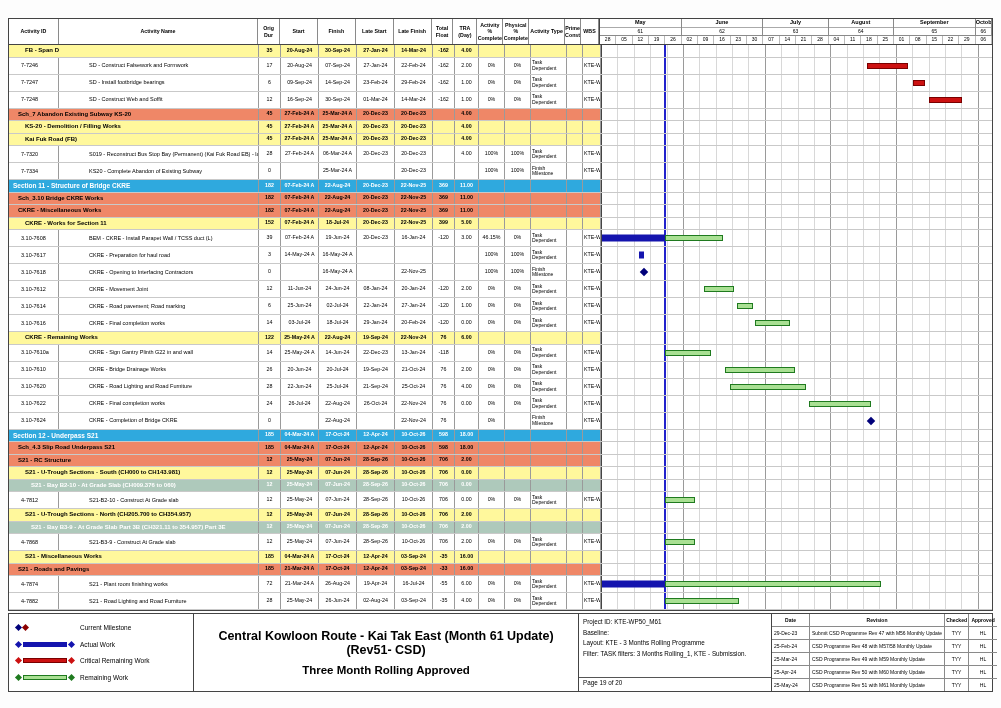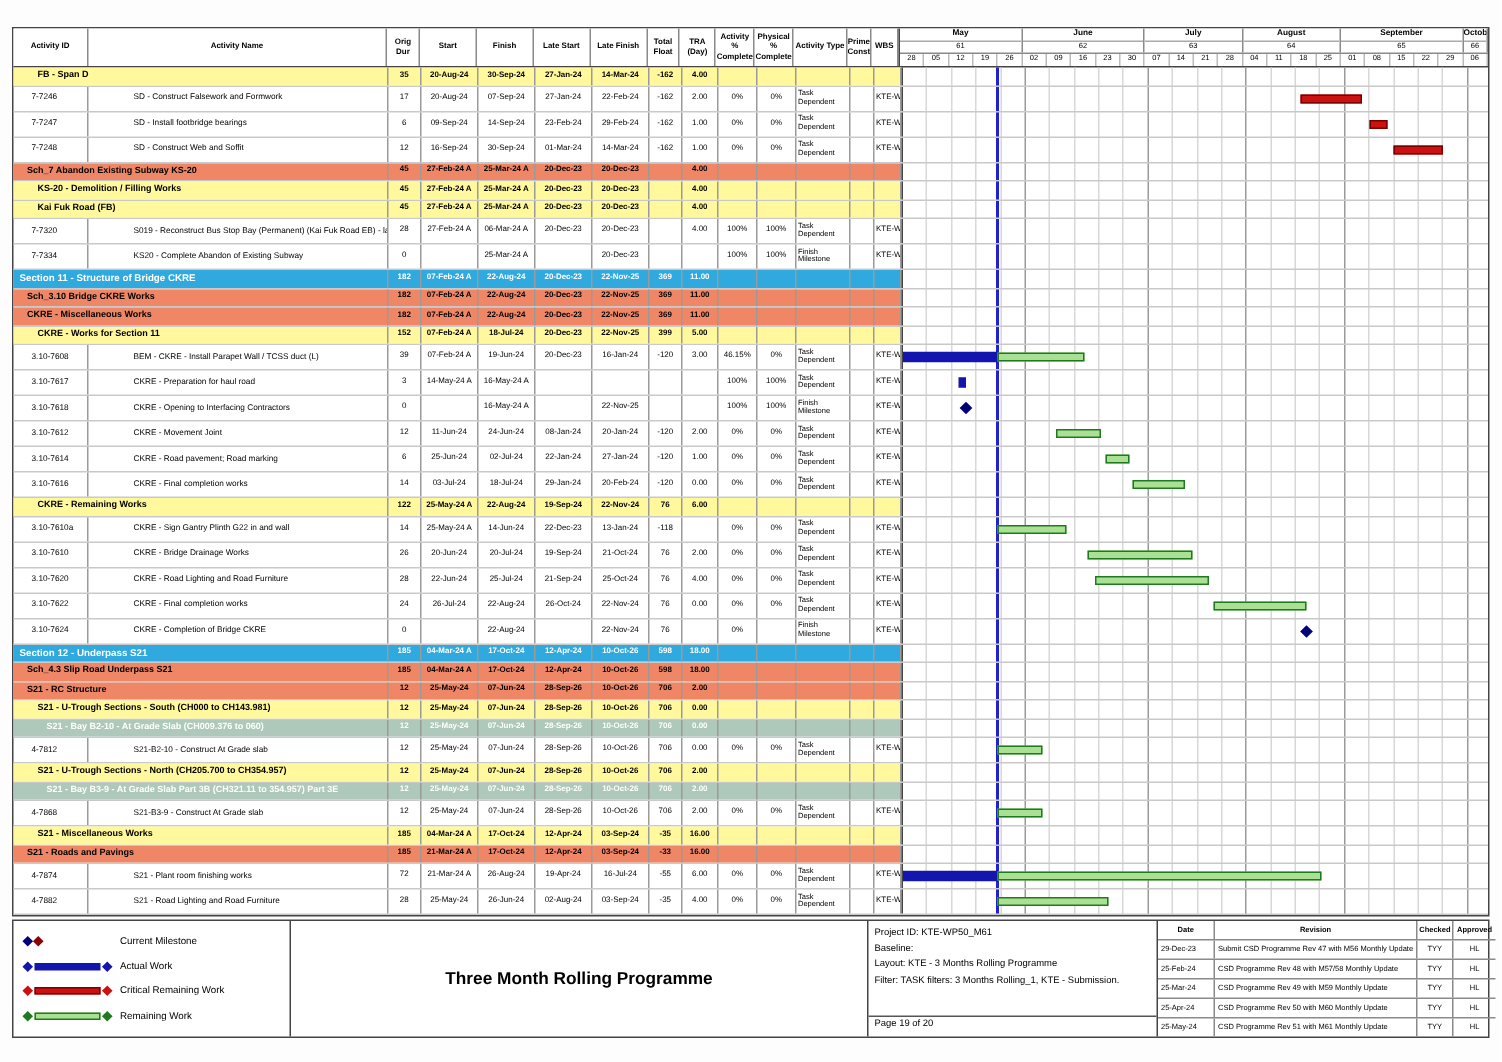--- a/index.html
+++ b/index.html
@@ -959,21 +959,22 @@
         <div class="leg-item">
           <div class="leg-sym">
             <div class="dia" style="background: rgb(31, 122, 31);"></div>
             <div class="leg-bar" style="background: rgb(169, 224, 147); border: 1px solid rgb(31, 122, 31);"></div>
             <div class="dia" style="background: rgb(31, 122, 31);"></div>
           </div>
           <div>Remaining Work</div>
         </div>
       </div>
     <div class="titlebox">
-      <div class="title2">Three Month Rolling Programme</div>
+      <div class="title1">Central Kowloon Route - Kai Tak East (Month 61 Update) (Rev51- CSD)</div>
+      <div class="title2">Three Month Rolling Approved</div>
     </div>
     <div class="infobox">
       <div>Project ID: KTE-WP50_M61</div>
       <div>Baseline:</div>
       <div>Layout: KTE - 3 Months Rolling Programme</div>
       <div>Filter: TASK filters: 3 Months Rolling_1, KTE - Submission.</div>
       <div class="pagenum">Page 19 of 20</div>
     </div>
     <div class="revbox" id="revbox">
         <div class="rev-row rev-h">

